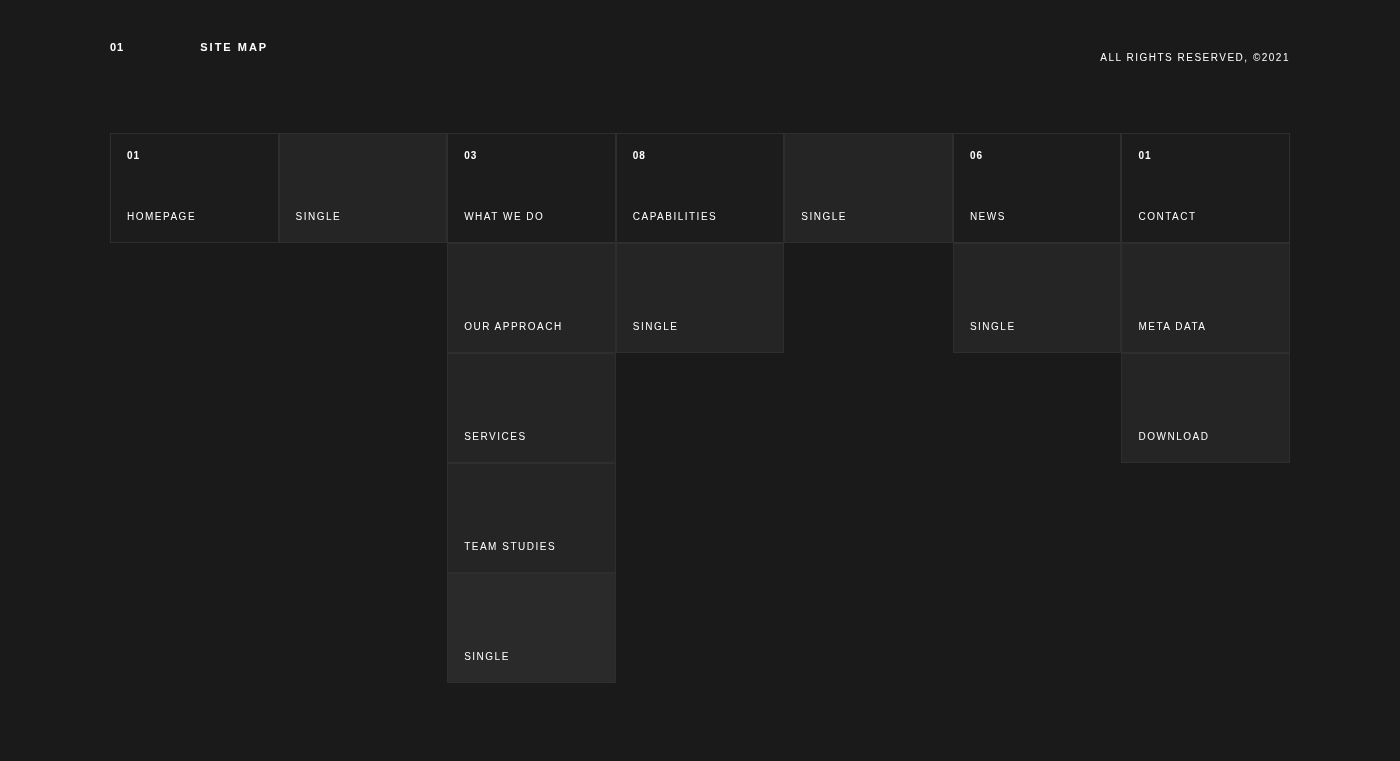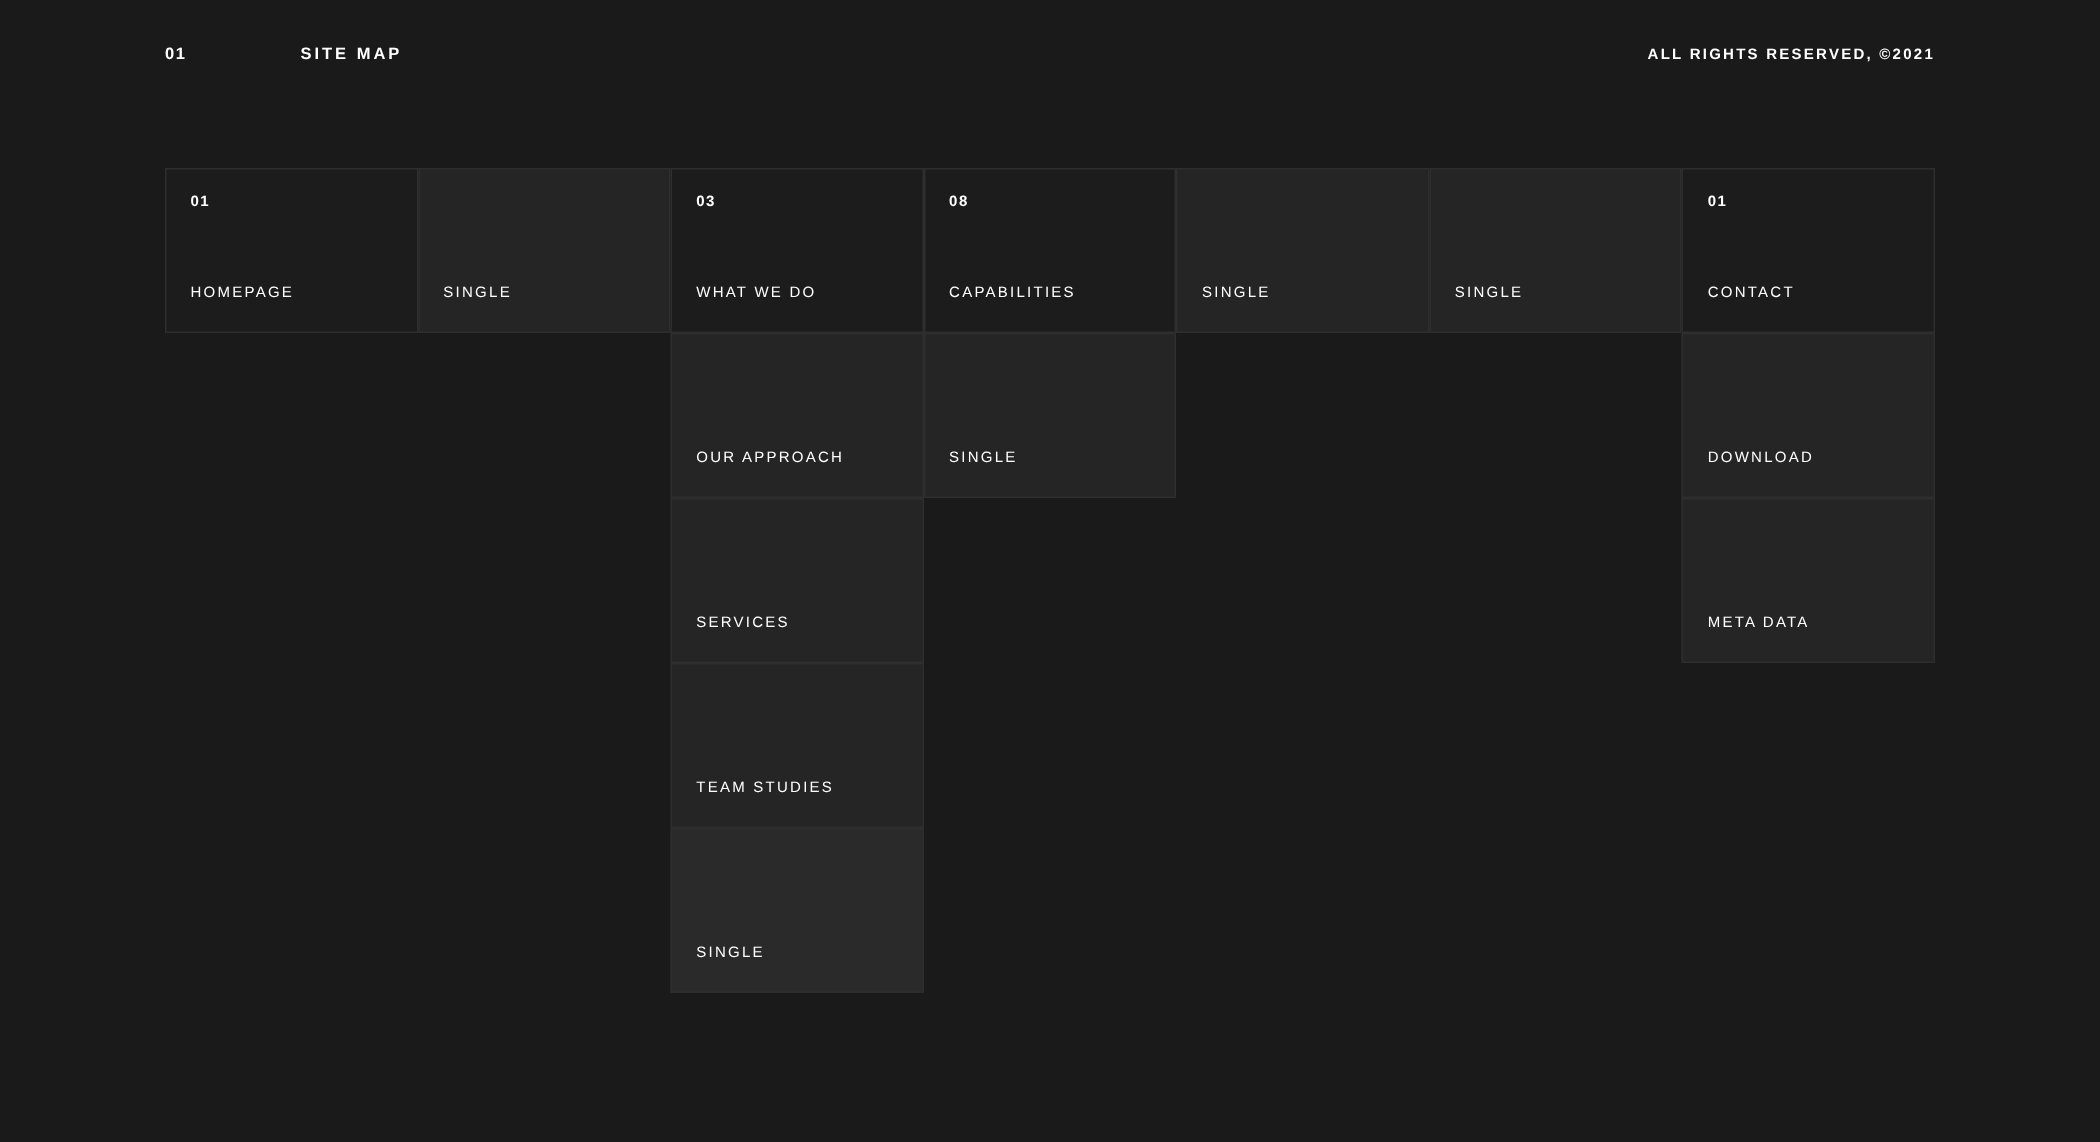--- a/index.html
+++ b/index.html
@@ -40,23 +40,24 @@
     .header-title {
       font-size: 11px;
       font-weight: 700;
       letter-spacing: 2px;
       color: #ffffff;
       margin-left: 36px;
     }
 
     .header-rights {
       font-size: 10px;
-      font-weight: 700;
+      font-weight: 400;
       letter-spacing: 1.5px;
       color: #ffffff;
+      margin-top: 22px;
     }
 
     .sitemap-container {
       padding: 40px 110px;
       display: flex;
       gap: 0;
     }
 
     .column {
       display: flex;
@@ -167,34 +168,38 @@
   </div>
 
   <div class="column">
     <div class="cell cell-secondary">
       <span class="cell-number"></span>
       <span class="cell-label">SINGLE</span>
     </div>
   </div>
 
   <div class="column">
+    <div class="cell cell-primary">
+      <span class="cell-number">06</span>
+      <span class="cell-label">NEWS</span>
+    </div>
     <div class="cell cell-secondary">
       <span class="cell-number"></span>
       <span class="cell-label">SINGLE</span>
     </div>
   </div>
 
   <div class="column">
     <div class="cell cell-primary">
       <span class="cell-number">01</span>
       <span class="cell-label">CONTACT</span>
     </div>
     <div class="cell cell-secondary">
       <span class="cell-number"></span>
+      <span class="cell-label">META DATA</span>
+    </div>
+    <div class="cell cell-secondary">
+      <span class="cell-number"></span>
       <span class="cell-label">DOWNLOAD</span>
     </div>
-    <div class="cell cell-secondary">
-      <span class="cell-number"></span>
-      <span class="cell-label">META DATA</span>
-    </div>
   </div>
 
 </div>
 
 </body></html>

